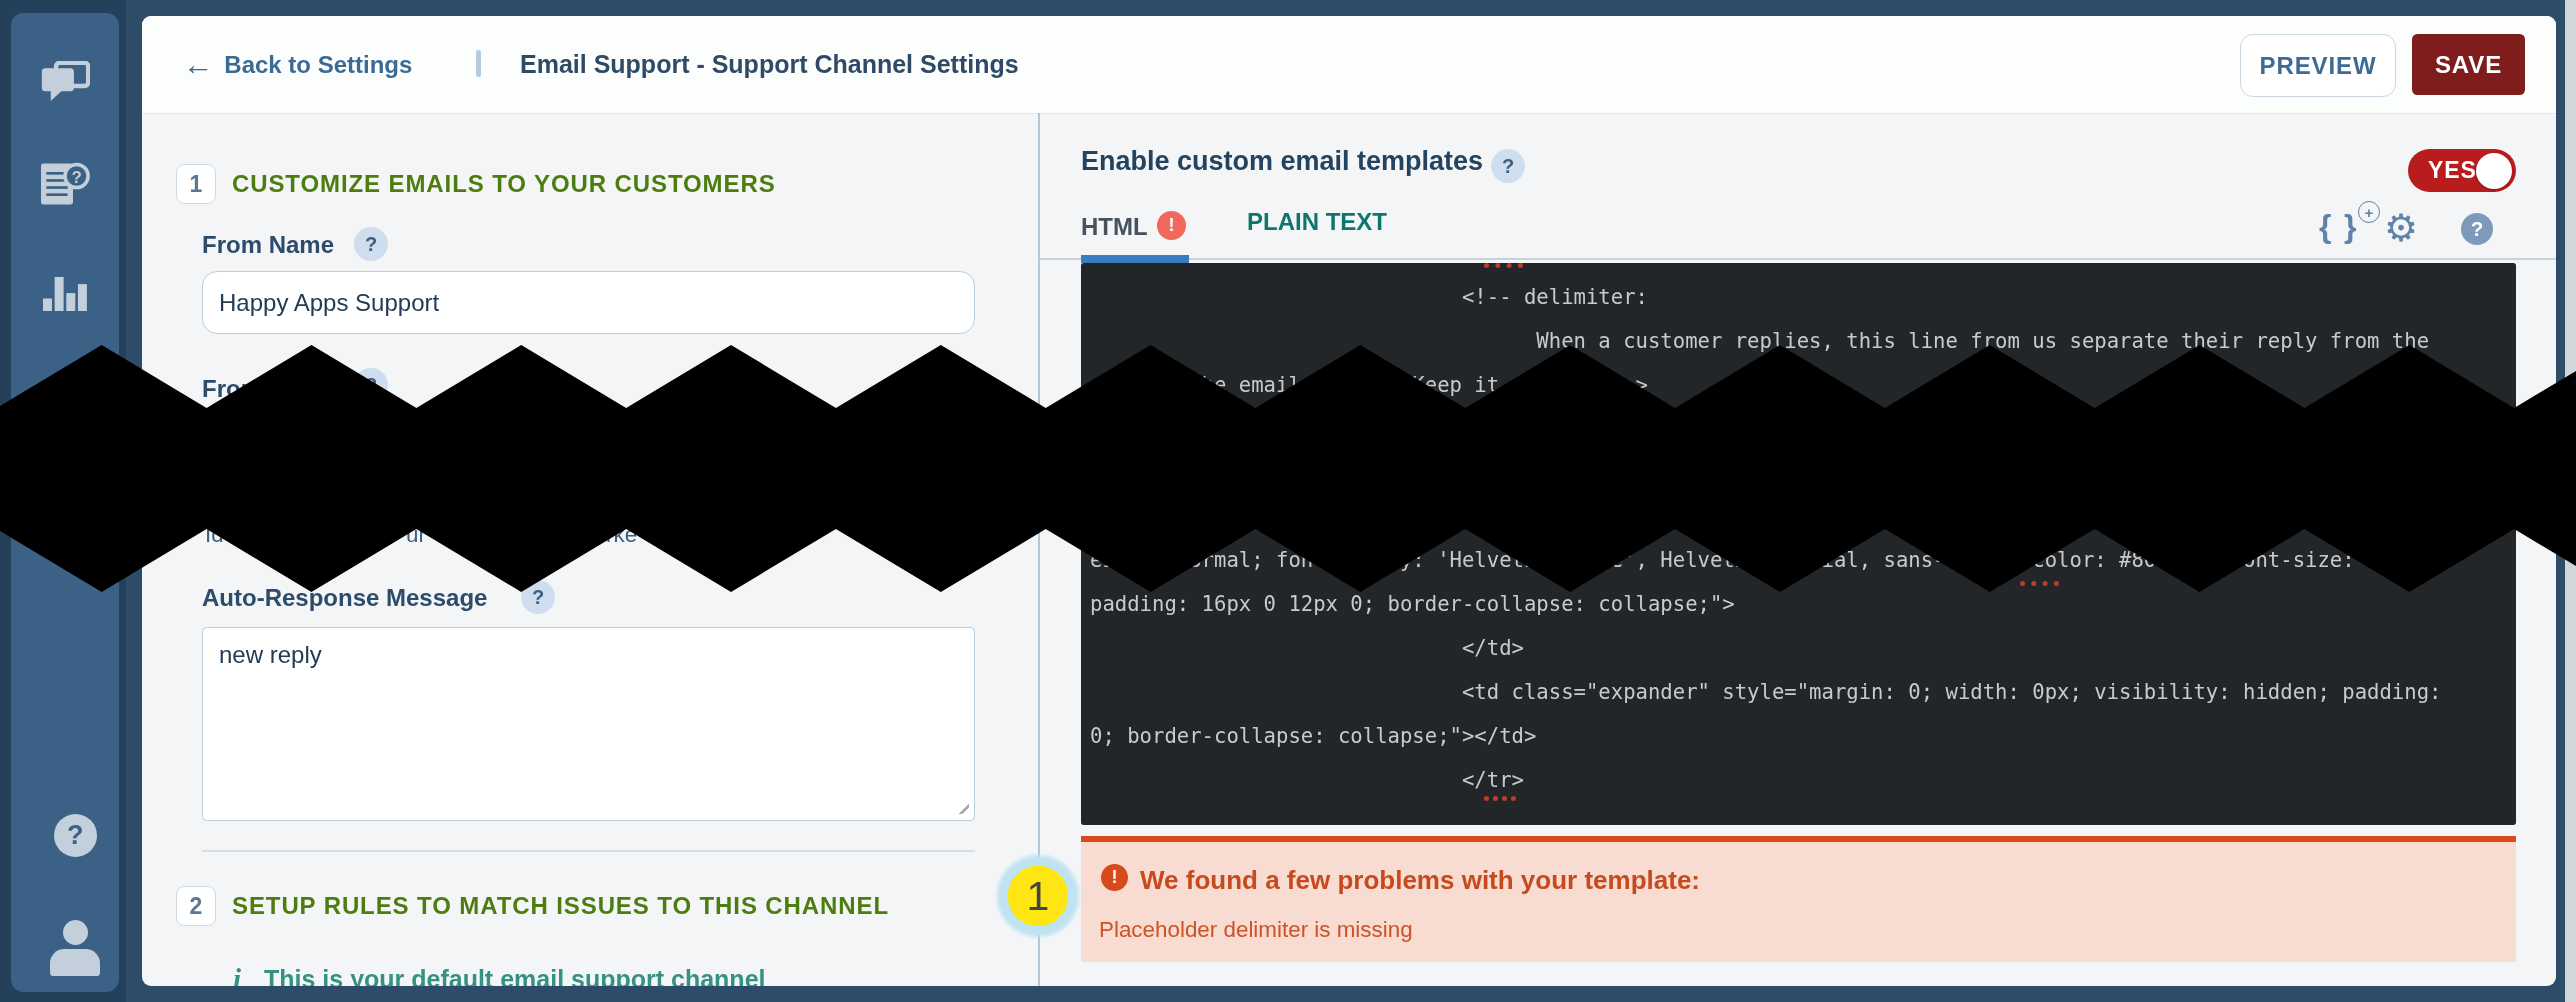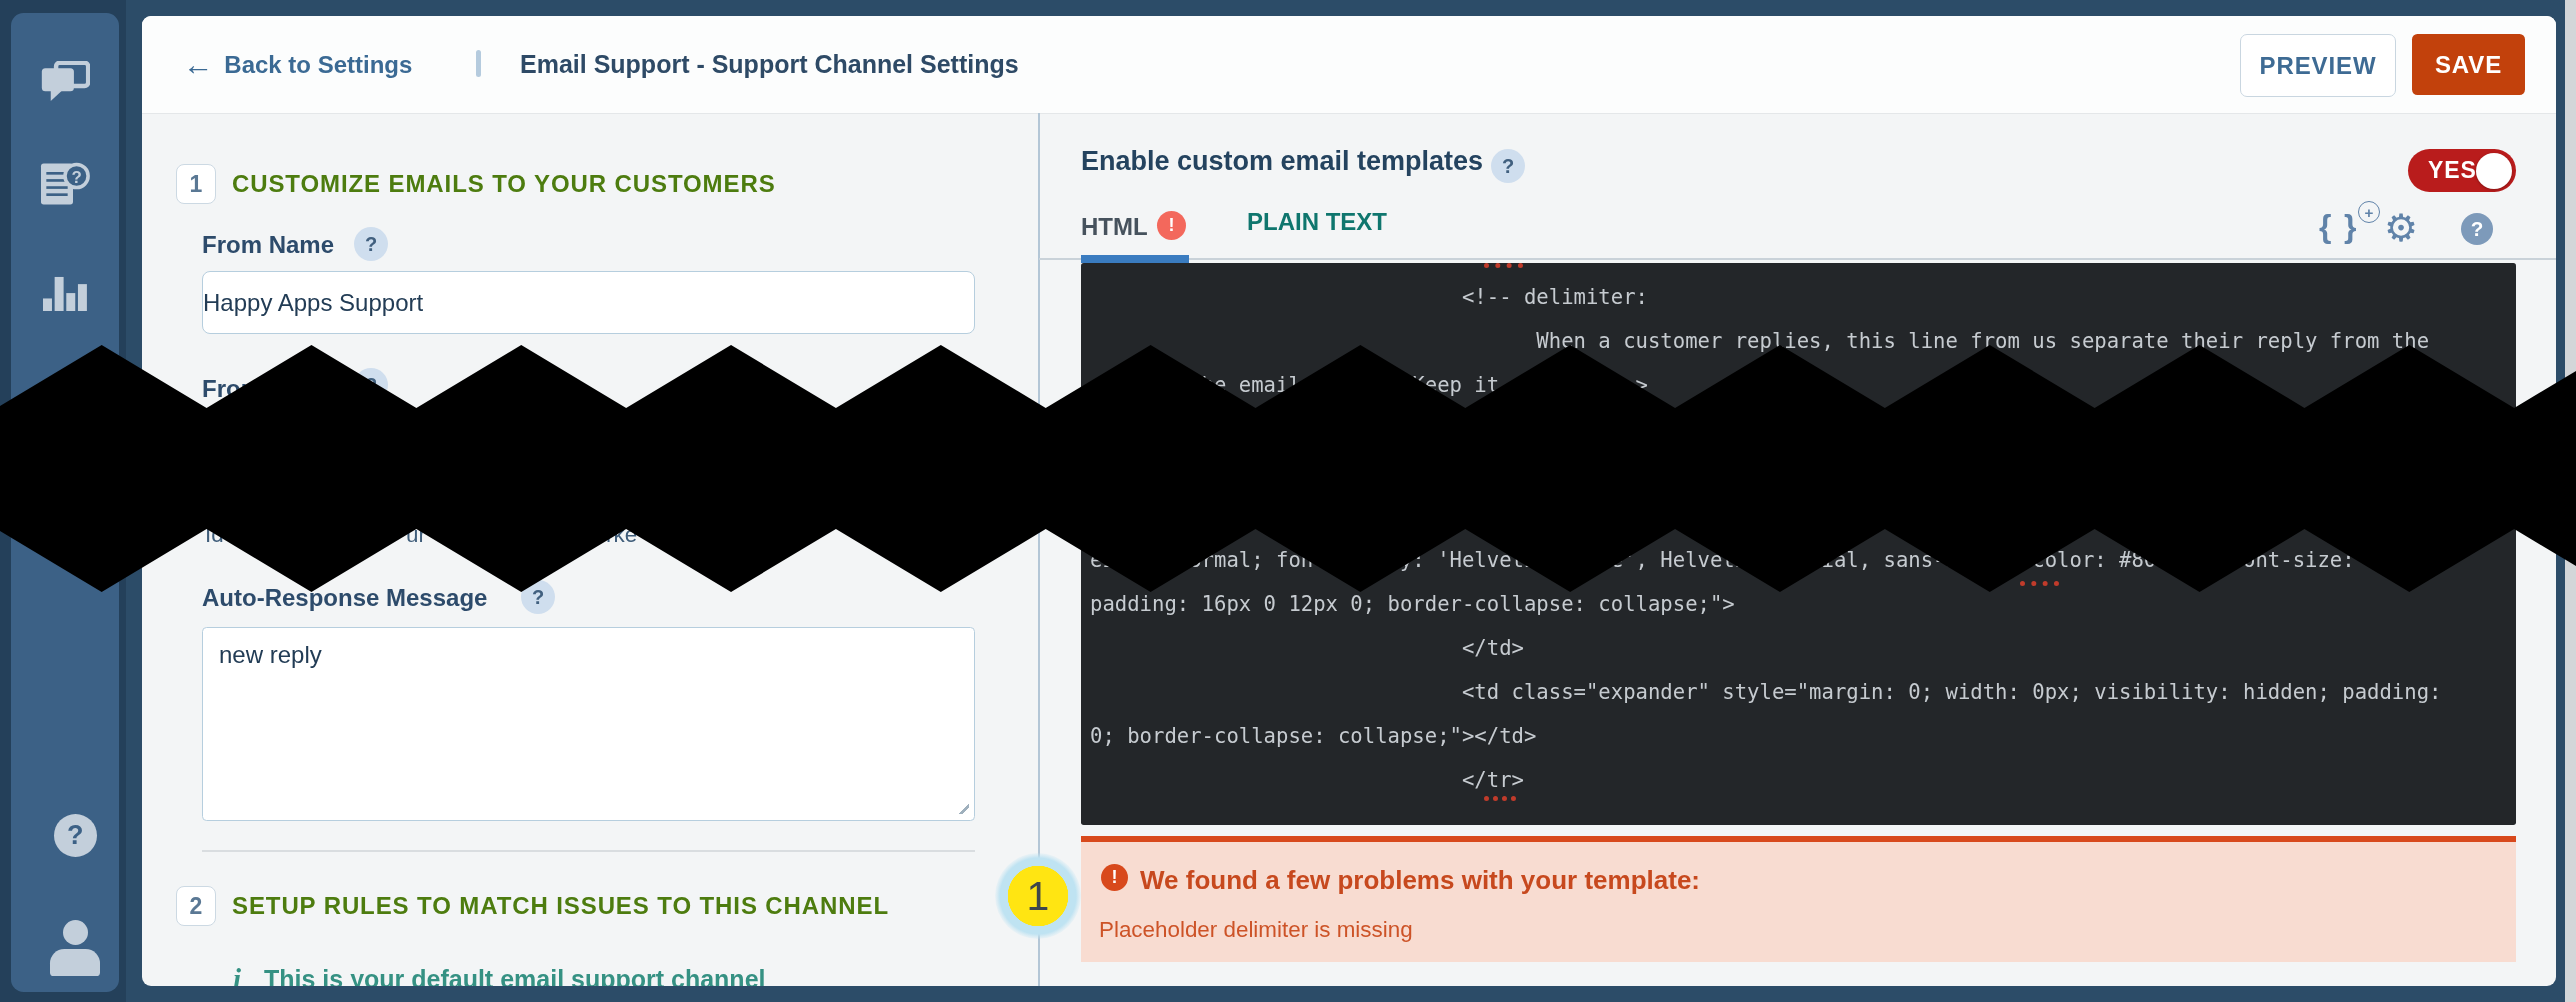--- a/index.html
+++ b/index.html
@@ -19,37 +19,37 @@
   #person-head{left:52px;top:907px;width:25px;height:25px;border-radius:50%;background:#c3cfdb;}
   #person-body{left:39px;top:936px;width:50px;height:27px;border-radius:14.3px 14.3px 3.6px 3.6px;background:#c3cfdb;}
 
   
   #card{left:142px;top:16px;width:2414px;height:970px;background:#f3f5f6;border-radius:9px;overflow:hidden;}
   #hdr{left:0;top:0;width:2414px;height:97px;background:#fcfdfd;border-bottom:1.8px solid #e4e7e9;}
   #back-link{left:41px;top:30.5px;height:36px;display:flex;align-items:center;gap:10.8px;color:#3b6a94;font-weight:bold;font-size:24px;cursor:pointer;}
   #back-arrow{font-size:30.5px;line-height:30.5px;}
   #hdr-sep{left:334px;top:34px;width:5.4px;height:27px;background:#b5cbde;border-radius:2.7px;}
   #hdr-title{left:378px;top:30.5px;height:36px;display:flex;align-items:center;color:#2e4a66;font-weight:bold;font-size:25px;}
-  #preview-btn{left:2098px;top:18px;width:154px;height:61px;background:#fff;border:1.8px solid #c9d6e0;border-radius:7px;
+  #preview-btn{left:2098px;top:18px;width:154px;height:61px;background:#fff;border:1.8px solid #c9d6e0;border-radius:13px;
     color:#3e6b94;font-weight:bold;font-size:24px;display:flex;align-items:center;justify-content:center;letter-spacing:0.9px;cursor:pointer;}
-  #save-btn{left:2270px;top:18px;width:113px;height:61px;background:#c2410c;border-radius:5.4px;
+  #save-btn{left:2270px;top:18px;width:113px;height:61px;background:#7f1d1d;border-radius:5.4px;
     color:#fff;font-weight:bold;font-size:24px;display:flex;align-items:center;justify-content:center;letter-spacing:0.9px;cursor:pointer;}
 
   
   #panel-divider{left:896px;top:97px;width:1.8px;height:873px;background:#b3c6d6;}
 
   
   .num-box{width:38px;height:38px;border:1.8px solid #ccd9e3;border-radius:8px;background:#fff;color:#5a7894;
     font-size:23px;font-weight:bold;display:flex;align-items:center;justify-content:center;}
   .sec-title{color:#4d7c0f;font-weight:bold;font-size:24px;letter-spacing:0.9px;}
   .fld-label{color:#2d4b6b;font-weight:bold;font-size:24px;}
   .help-badge{width:34px;height:34px;border-radius:50%;background:#cfdeee;color:#41607f;font-weight:bold;font-size:20px;
     display:flex;align-items:center;justify-content:center;cursor:pointer;}
-  .txt-input{position:absolute;box-sizing:border-box;border:1.8px solid #b6cede;border-radius:8px;background:#fff;
-    font-family:"Liberation Sans",sans-serif;font-size:24px;color:#223c55;padding:0 0;outline:none;}
+  .txt-input{position:absolute;box-sizing:border-box;border:1.8px solid #b6cede;border-radius:15px;background:#fff;
+    font-family:"Liberation Sans",sans-serif;font-size:24px;color:#223c55;padding:0 16px;outline:none;}
   #sec1-box{left:34px;top:148px;}
   #sec1-title{left:90px;top:154px;}
   #fromname-label{left:60px;top:215px;}
   #fromname-help{left:212px;top:211px;}
   #fromname-input{left:60px;top:255px;width:773px;height:63px;}
   #fromemail-label{left:60px;top:359px;}
   #fromemail-help{left:212px;top:352px;}
   #fromemail-input{left:60px;top:393px;width:773px;height:63px;}
   .hint-frag{top:506px;color:#3f5d7a;font-size:22.4px;}
   #hint-f1{left:63px;} #hint-f2{left:264px;} #hint-f3{left:464px;}

